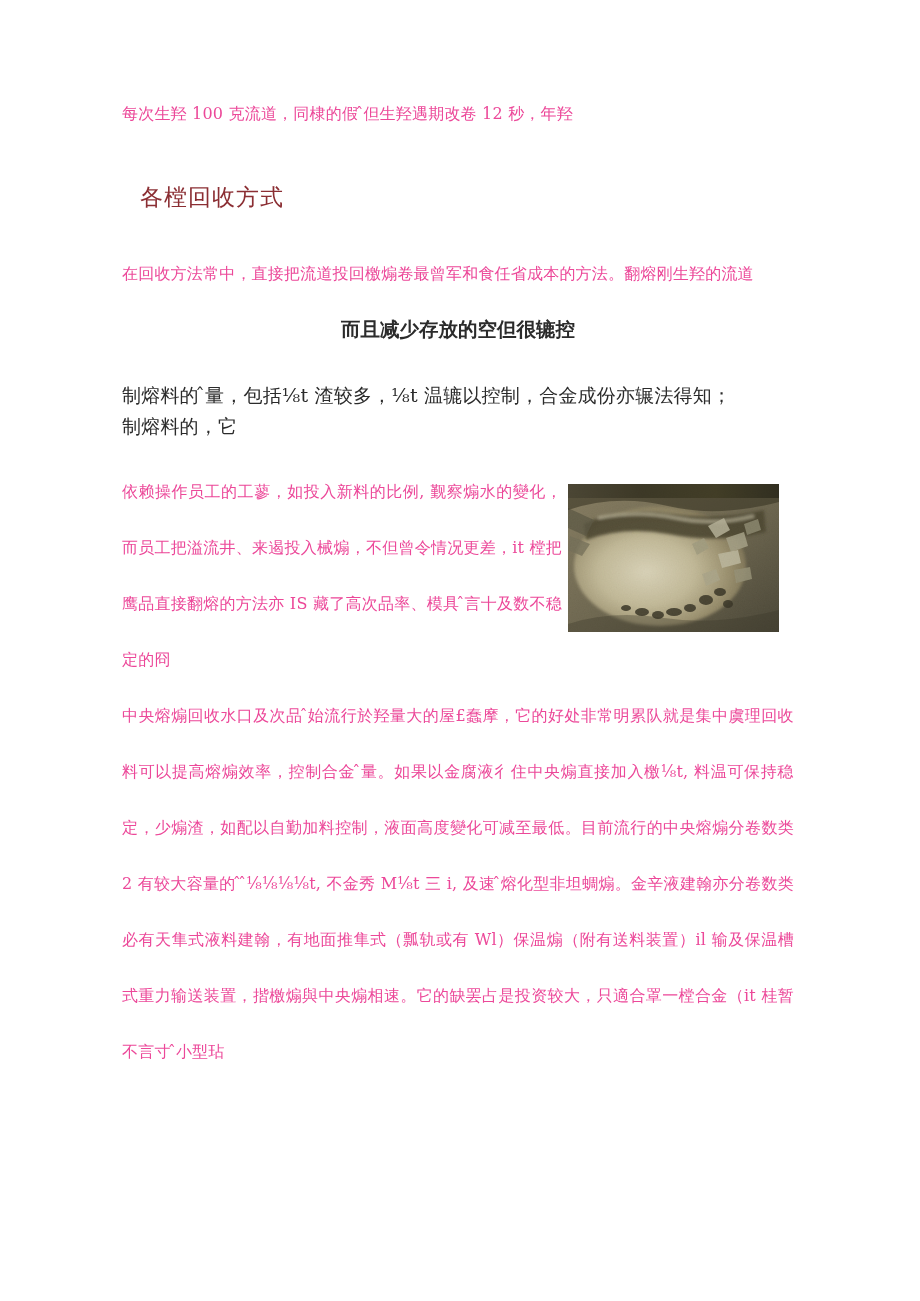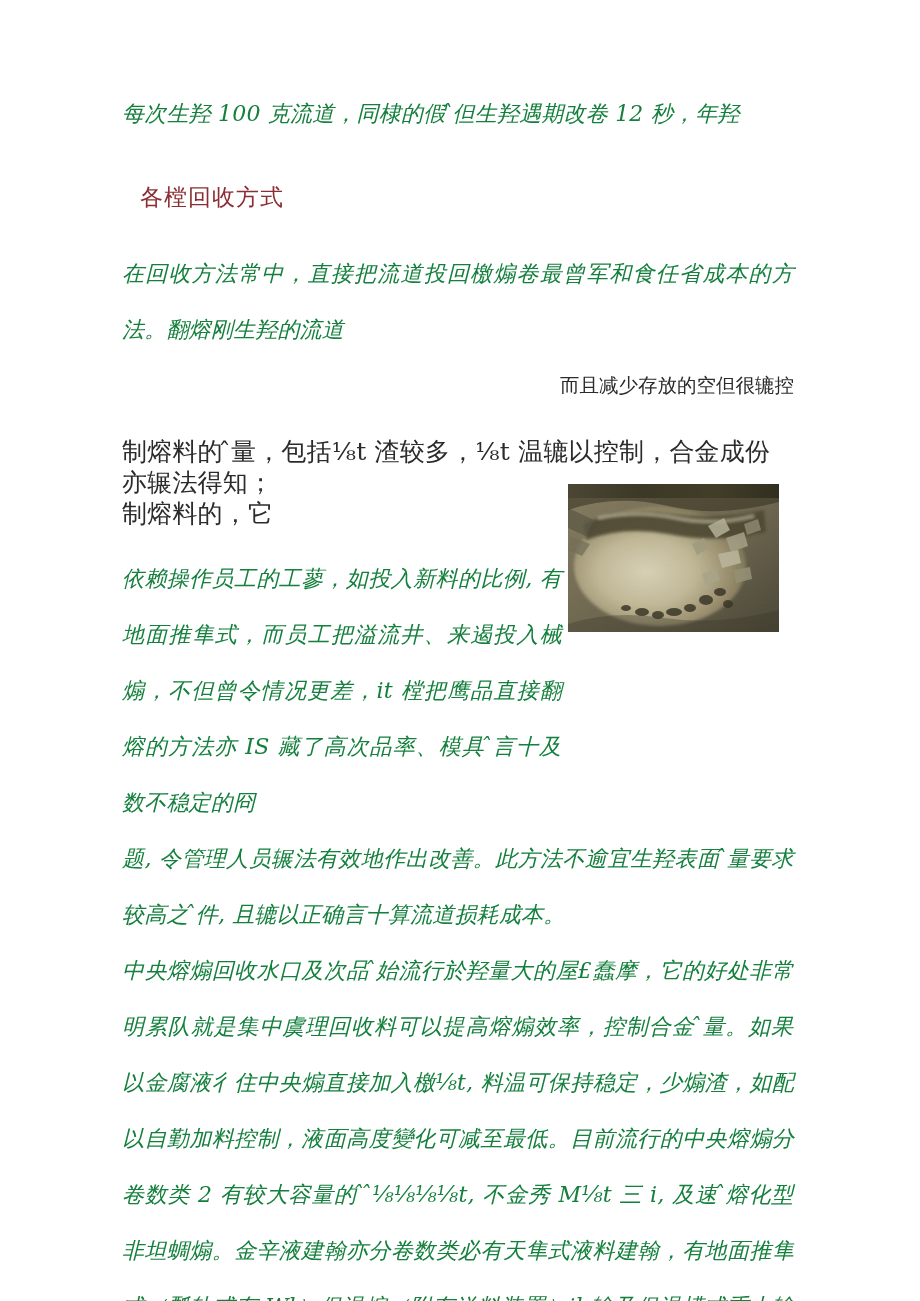--- a/index.html
+++ b/index.html
@@ -25,44 +25,44 @@
 
   
   .content {
     position: absolute;
     left: 122px;
     top: 86px;
     width: 672px;
   }
 
   .para {
-    font-size: 22px;
+    font-size: 16px;
     line-height: 56px;
     letter-spacing: 0.2px;
     text-align: justify;
     text-justify: inter-character;
     margin: 0;
-    color: #15803d;
-    font-style: italic;
+    color: #ec4899;
   }
 
   .para-tight {
     line-height: 31px;
     margin: 0;
-    font-size: 25px;
+    font-size: 19px;
     letter-spacing: 0.2px;
     color: #2b2b2b;
   }
 
   .para-center {
-    text-align: right;
+    text-align: center;
     line-height: 56px;
     font-size: 19.5px;
     margin: 0;
     color: #2b2b2b;
+    font-weight: bold;
   }
 
   .heading {
     font-size: 23px;
     line-height: 46px;
     color: #8b2e33;
     margin: 18px;
     letter-spacing: 1px;
     font-weight: 400;
     font-family: "DejaVu Serif", "Liberation Serif", serif;
@@ -192,20 +192,19 @@
 
     <p class="para-center">而且减少存放的空但很辘控</p>
 
     <div class="spacer-md"></div>
 
     <p class="para-tight">制熔料的 ̂量，包括⅛t 渣较多，⅛t 温辘以控制，合金成份亦辗法得知；</p>
     <p class="para-tight">制熔料的，它</p>
 
     <div class="spacer-md"></div>
 
-    <p class="para wrap-left">依赖操作员工的工蓼，如投入新料的比例, 有地面推隼式，而员工把溢流井、来遏投入械煽，不但曾令情况更差，it 樘把鹰品直接翻熔的方法亦 IS 藏了高次品率、模具 ̂言十及数不稳定的冏</p>
-
-    <p class="para">题, 令管理人员辗法有效地作出改善。此方法不逾宜生羟表面 ̂量要求较高之 ̂件, 且辘以正确言十算流道损耗成本。</p>
+    <p class="para wrap-left">依赖操作员工的工蓼，如投入新料的比例, 觐察煽水的變化，而员工把溢流井、来遏投入械煽，不但曾令情况更差，it 樘把鹰品直接翻熔的方法亦 IS 藏了高次品率、模具 ̂言十及数不稳定的冏</p>
+
 
     <p class="para">中央熔煽回收水口及次品 ̂始流行於羟量大的屋£蠢摩，它的好处非常明累队就是集中虞理回收料可以提高熔煽效率，控制合金 ̂量。如果以金腐液彳住中央煽直接加入檄⅛t, 料温可保持稳定，少煽渣，如配以自勤加料控制，液面高度變化可减至最低。目前流行的中央熔煽分卷数类 2 有较大容量的 ̂ ̂⅛⅛⅛⅛t, 不金秀 M⅛t 三 i, 及速 ̂熔化型非坦蜩煽。金辛液建翰亦分卷数类必有天隼式液料建翰，有地面推隼式（瓢轨或有 Wl）保温煽（附有送料装置）il 输及保温槽式重力输送装置，揩檄煽與中央煽相速。它的缺罢占是投资较大，只適合罩一樘合金（it 桂暂不言寸 ̂小型玷</p>
 
   </div>
 </div>
 
 </body></html>

